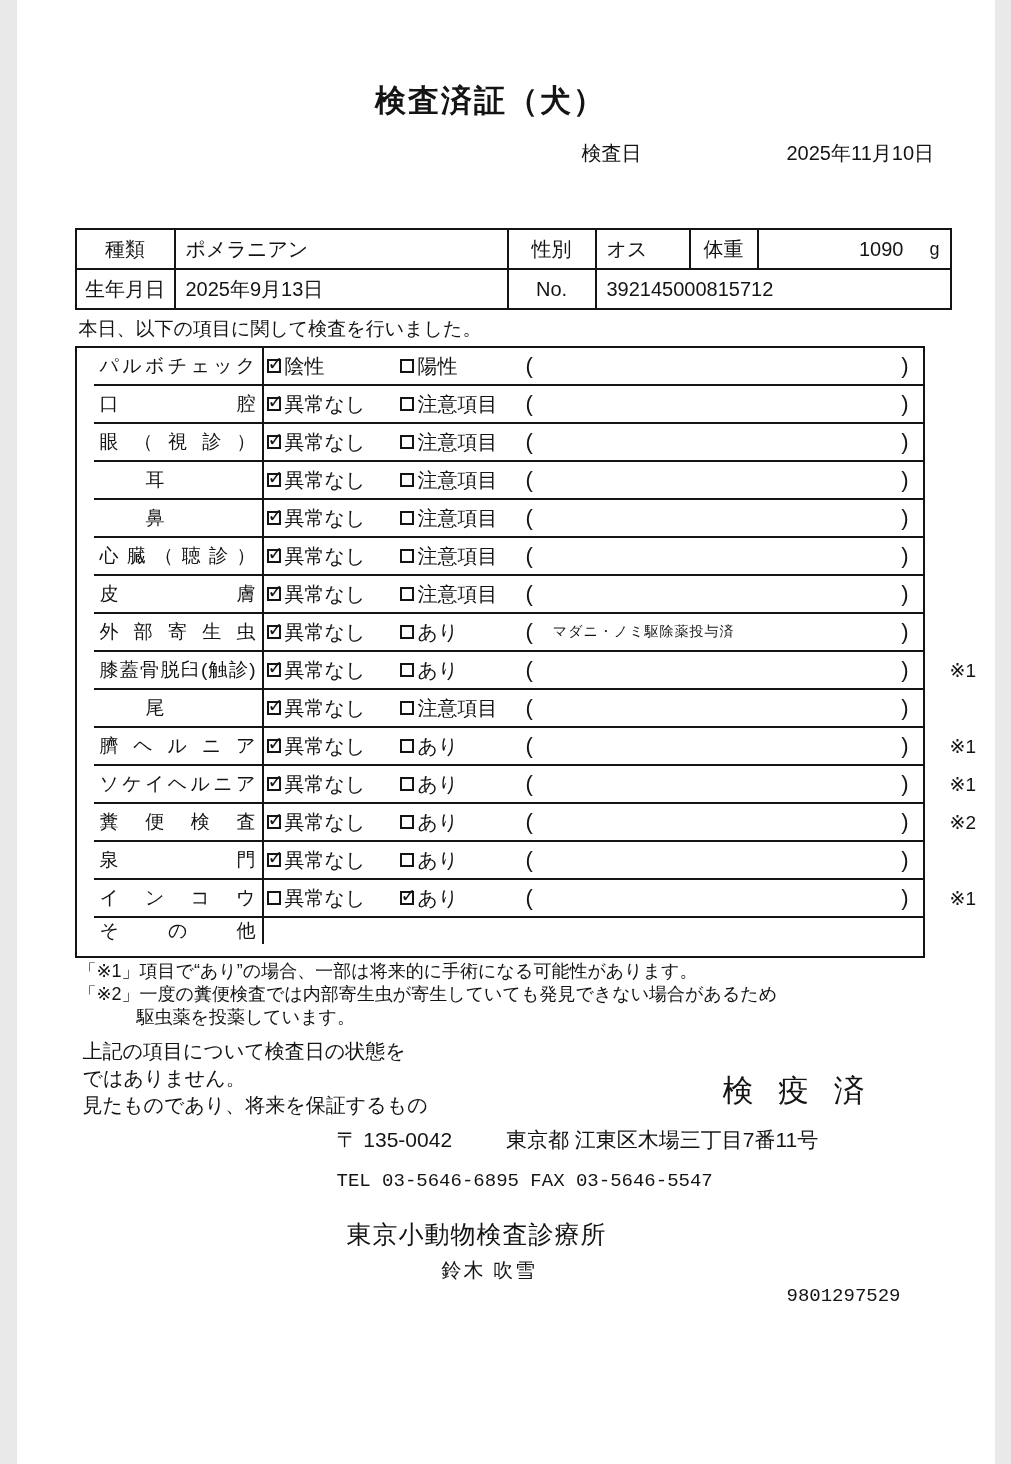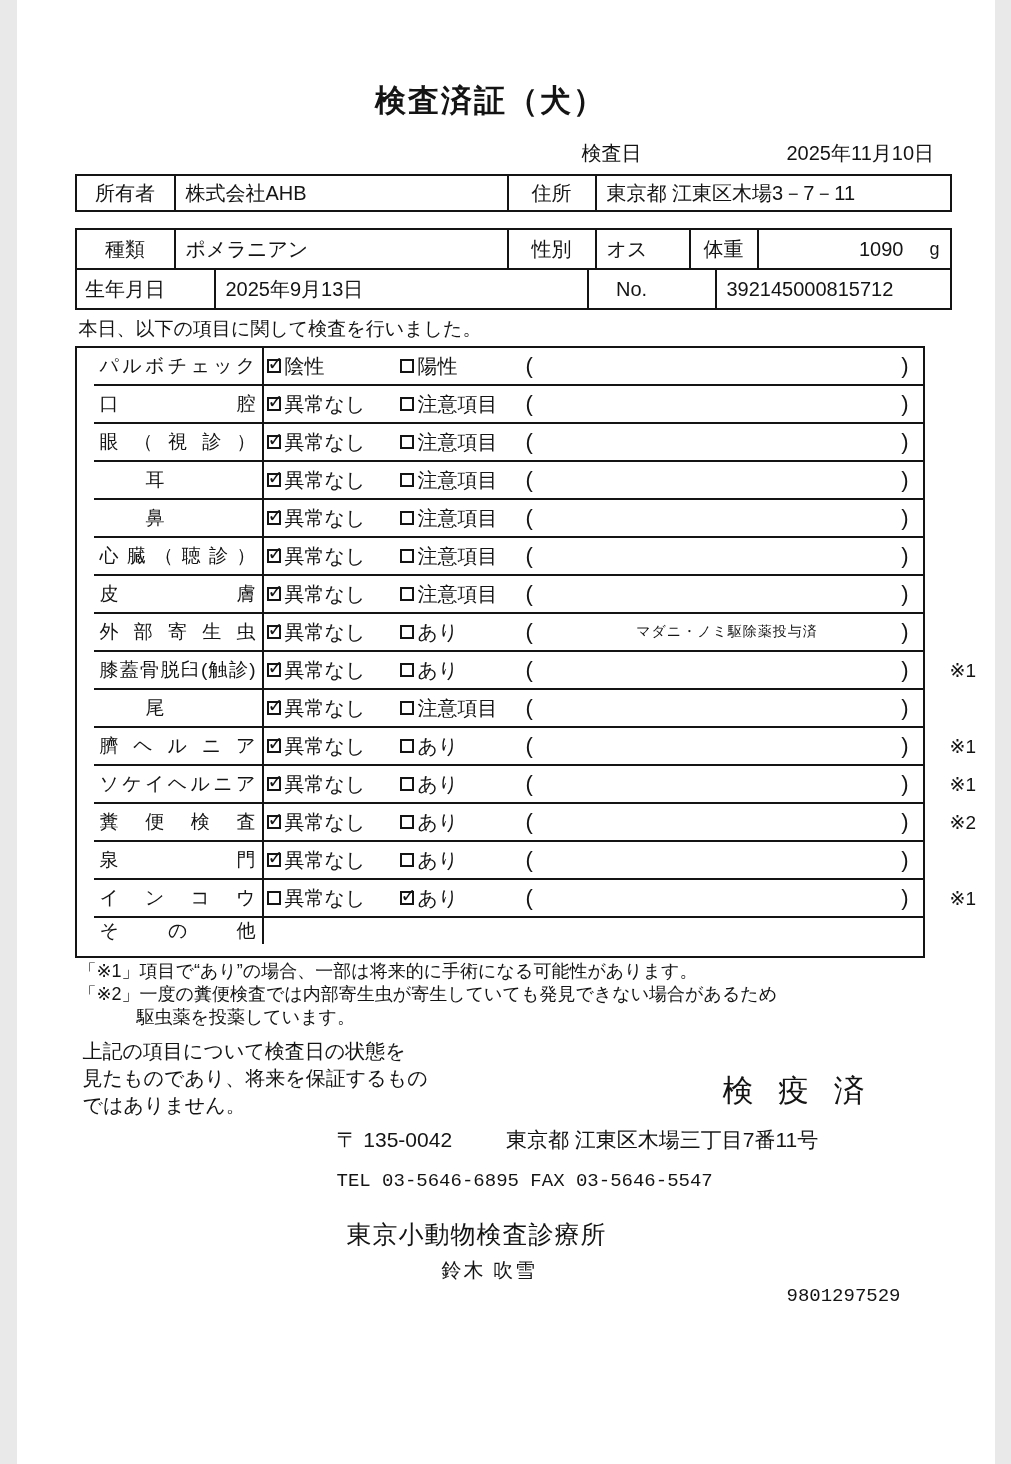--- a/index.html
+++ b/index.html
@@ -15,21 +15,21 @@
   }
   .date-row { position:absolute; top:140px; left:0; width:100%; font-size:20px; }
   .date-label { position:absolute; left:565px; }
   .date-value { position:absolute; left:770px; }
 
   
   .tbl, .tbl-group { position:absolute; left:58px; width:877px; border:2px solid #141414; background:#fff; }
   .tbl { top:174px; display:flex; height:38px; }
   .tbl-group { top:228px; }
   .tbl-row { display:flex; height:38px; }
-  .tbl-row + .tbl-row { border-top:2px solid #141414; height:40px;gap:40px; }
+  .tbl-row + .tbl-row { border-top:2px solid #141414; height:40px; }
   .cell { border-left:2px solid #141414; display:flex; align-items:center; padding:0 10px; font-size:20px; }
   .cell:first-child { border-left:none; }
   .cell.lbl { justify-content:center; padding:0 4px; }
   .w-label { width:97px; }
   .w-val1  { width:333px; }
   .w-label2{ width:88px; }
   .w-sex   { width:94px; }
   .w-wlbl  { width:68px; }
   .w-rest  { flex:1; }
   .weight-cell { justify-content:flex-end; }
@@ -38,21 +38,21 @@
 
   .intro { position:absolute; top:316px; left:62px; font-size:19px; }
 
   
   .checklist { position:absolute; top:346px; left:58px; width:850px; border:2px solid #141414; background:#fff;padding-left:17px; }
   .check-row { display:flex; height:38px; position:relative; border-bottom:2px solid #141414; }
   .check-row:last-child { border-bottom:none;flex-direction:column; }
   .row-label-cell { width:170px; border-right:2px solid #141414; display:flex; align-items:center; padding:0 6px; }
   .label-text { display:block; width:100%; font-size:19px; text-align:justify; text-align-last:justify; }
   .label-text.single { text-align-last:left; padding-left:46px; }
-  .row-body { flex:1; display:flex; align-items:center;text-align:center; }
+  .row-body { flex:1; display:flex; align-items:center; }
   .row-options { width:262px; display:flex; align-items:center; padding-left:3px; }
   .option { display:flex; align-items:center; }
   .option:first-child { width:133px; }
   .box { width:14px; height:14px; border:2px solid #141414; position:relative; margin-right:4px; flex:none; background:#fff; }
   .box.checked::after { content:"✓"; position:absolute; left:-1px; top:-9px; font-size:19px; font-weight:700; color:#141414; }
   .opt-text { font-size:20px; }
   .paren { flex:1; display:flex; align-items:center; font-size:22px; padding-right:14px; }
   .paren.hidden { visibility:hidden; }
   .p-content { flex:1; font-size:14px; padding-left:20px; letter-spacing:1px; }
   .ref { position:absolute; left:856px; top:7px; font-size:19px; white-space:nowrap; }
@@ -76,26 +76,20 @@
 
 <div class="page">
 
   <div class="title">検査済証（犬）</div>
 
   <div class="date-row">
     <span class="date-label">検査日</span>
     <span class="date-value">2025年11月10日</span>
   </div>
 
-  <div class="tbl">
-    <div class="cell lbl w-label">所有者</div>
-    <div class="cell w-val1">株式会社AHB</div>
-    <div class="cell lbl w-label2">住所</div>
-    <div class="cell w-rest">東京都 江東区木場3－7－11</div>
-  </div>
 
   <div class="tbl-group">
     <div class="tbl-row">
       <div class="cell lbl w-label">種類</div>
       <div class="cell w-val1">ポメラニアン</div>
       <div class="cell lbl w-label2">性別</div>
       <div class="cell w-sex">オス</div>
       <div class="cell lbl w-wlbl">体重</div>
       <div class="cell w-rest weight-cell">
         <span class="weight-num">1090</span>
@@ -492,22 +486,22 @@
   </div>
 
   <div class="notes">
     <div>「※1」項目で“あり”の場合、一部は将来的に手術になる可能性があります。</div>
     <div>「※2」一度の糞便検査では内部寄生虫が寄生していても発見できない場合があるため</div>
     <div class="note-indent">駆虫薬を投薬しています。</div>
   </div>
 
   <div class="disclaimer">
     <div>上記の項目について検査日の状態を</div>
+    <div>ではありません。</div>
     <div>見たものであり、将来を保証するもの</div>
-    <div>ではありません。</div>
   </div>
 
   <div class="stamp">検 疫 済</div>
 
   <div class="postal-line">
     <span class="postal-code">〒 135-0042</span>
     <span>東京都 江東区木場三丁目7番11号</span>
   </div>
   <div class="tel-line">TEL 03-5646-6895  FAX 03-5646-5547</div>
   <div class="clinic">東京小動物検査診療所</div>

